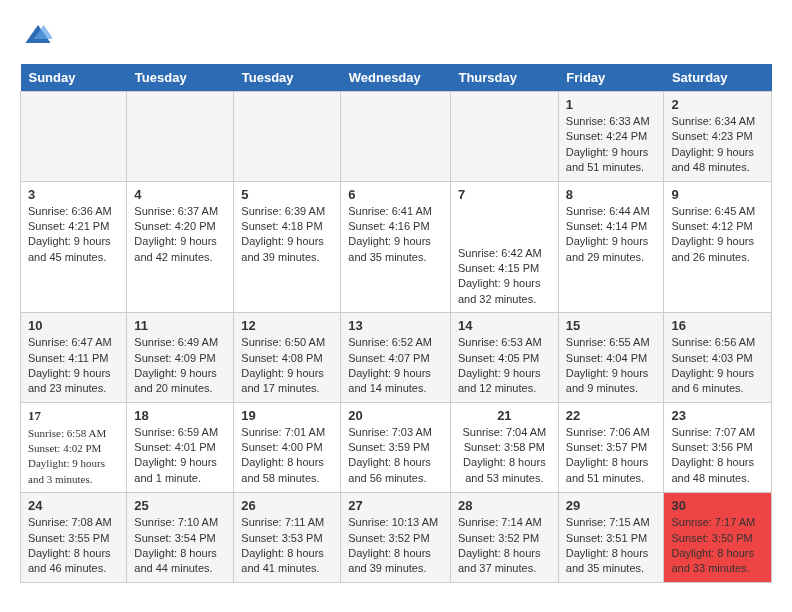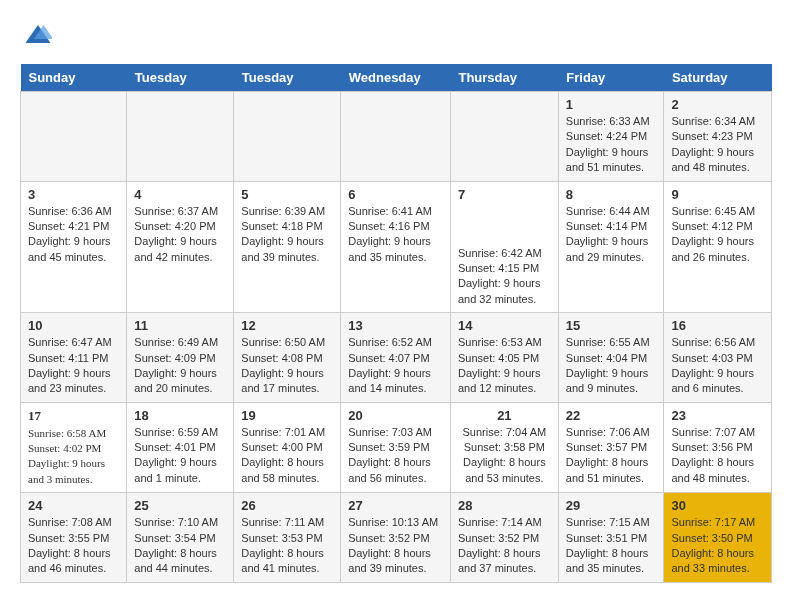--- a/index.html
+++ b/index.html
@@ -306,21 +306,21 @@
           <div class="day-info" style="white-space: pre-line;">Sunrise: 7:14 AM
 Sunset: 3:52 PM
 Daylight: 8 hours and 37 minutes.</div>
         </td>
         <td style="background: rgb(245, 245, 245);">
           <span class="day-num">29</span>
           <div class="day-info" style="white-space: pre-line;">Sunrise: 7:15 AM
 Sunset: 3:51 PM
 Daylight: 8 hours and 35 minutes.</div>
         </td>
-        <td style="background: #eab308; margin-top: 28px;">
+        <td style="background: #ef4444; margin-top: 28px;">
           <span class="day-num">30</span>
           <div class="day-info" style="white-space: pre-line;">Sunrise: 7:17 AM
 Sunset: 3:50 PM
 Daylight: 8 hours and 33 minutes.</div>
         </td>
       </tr>
     </tbody>
 </table>
 
 </body></html>

